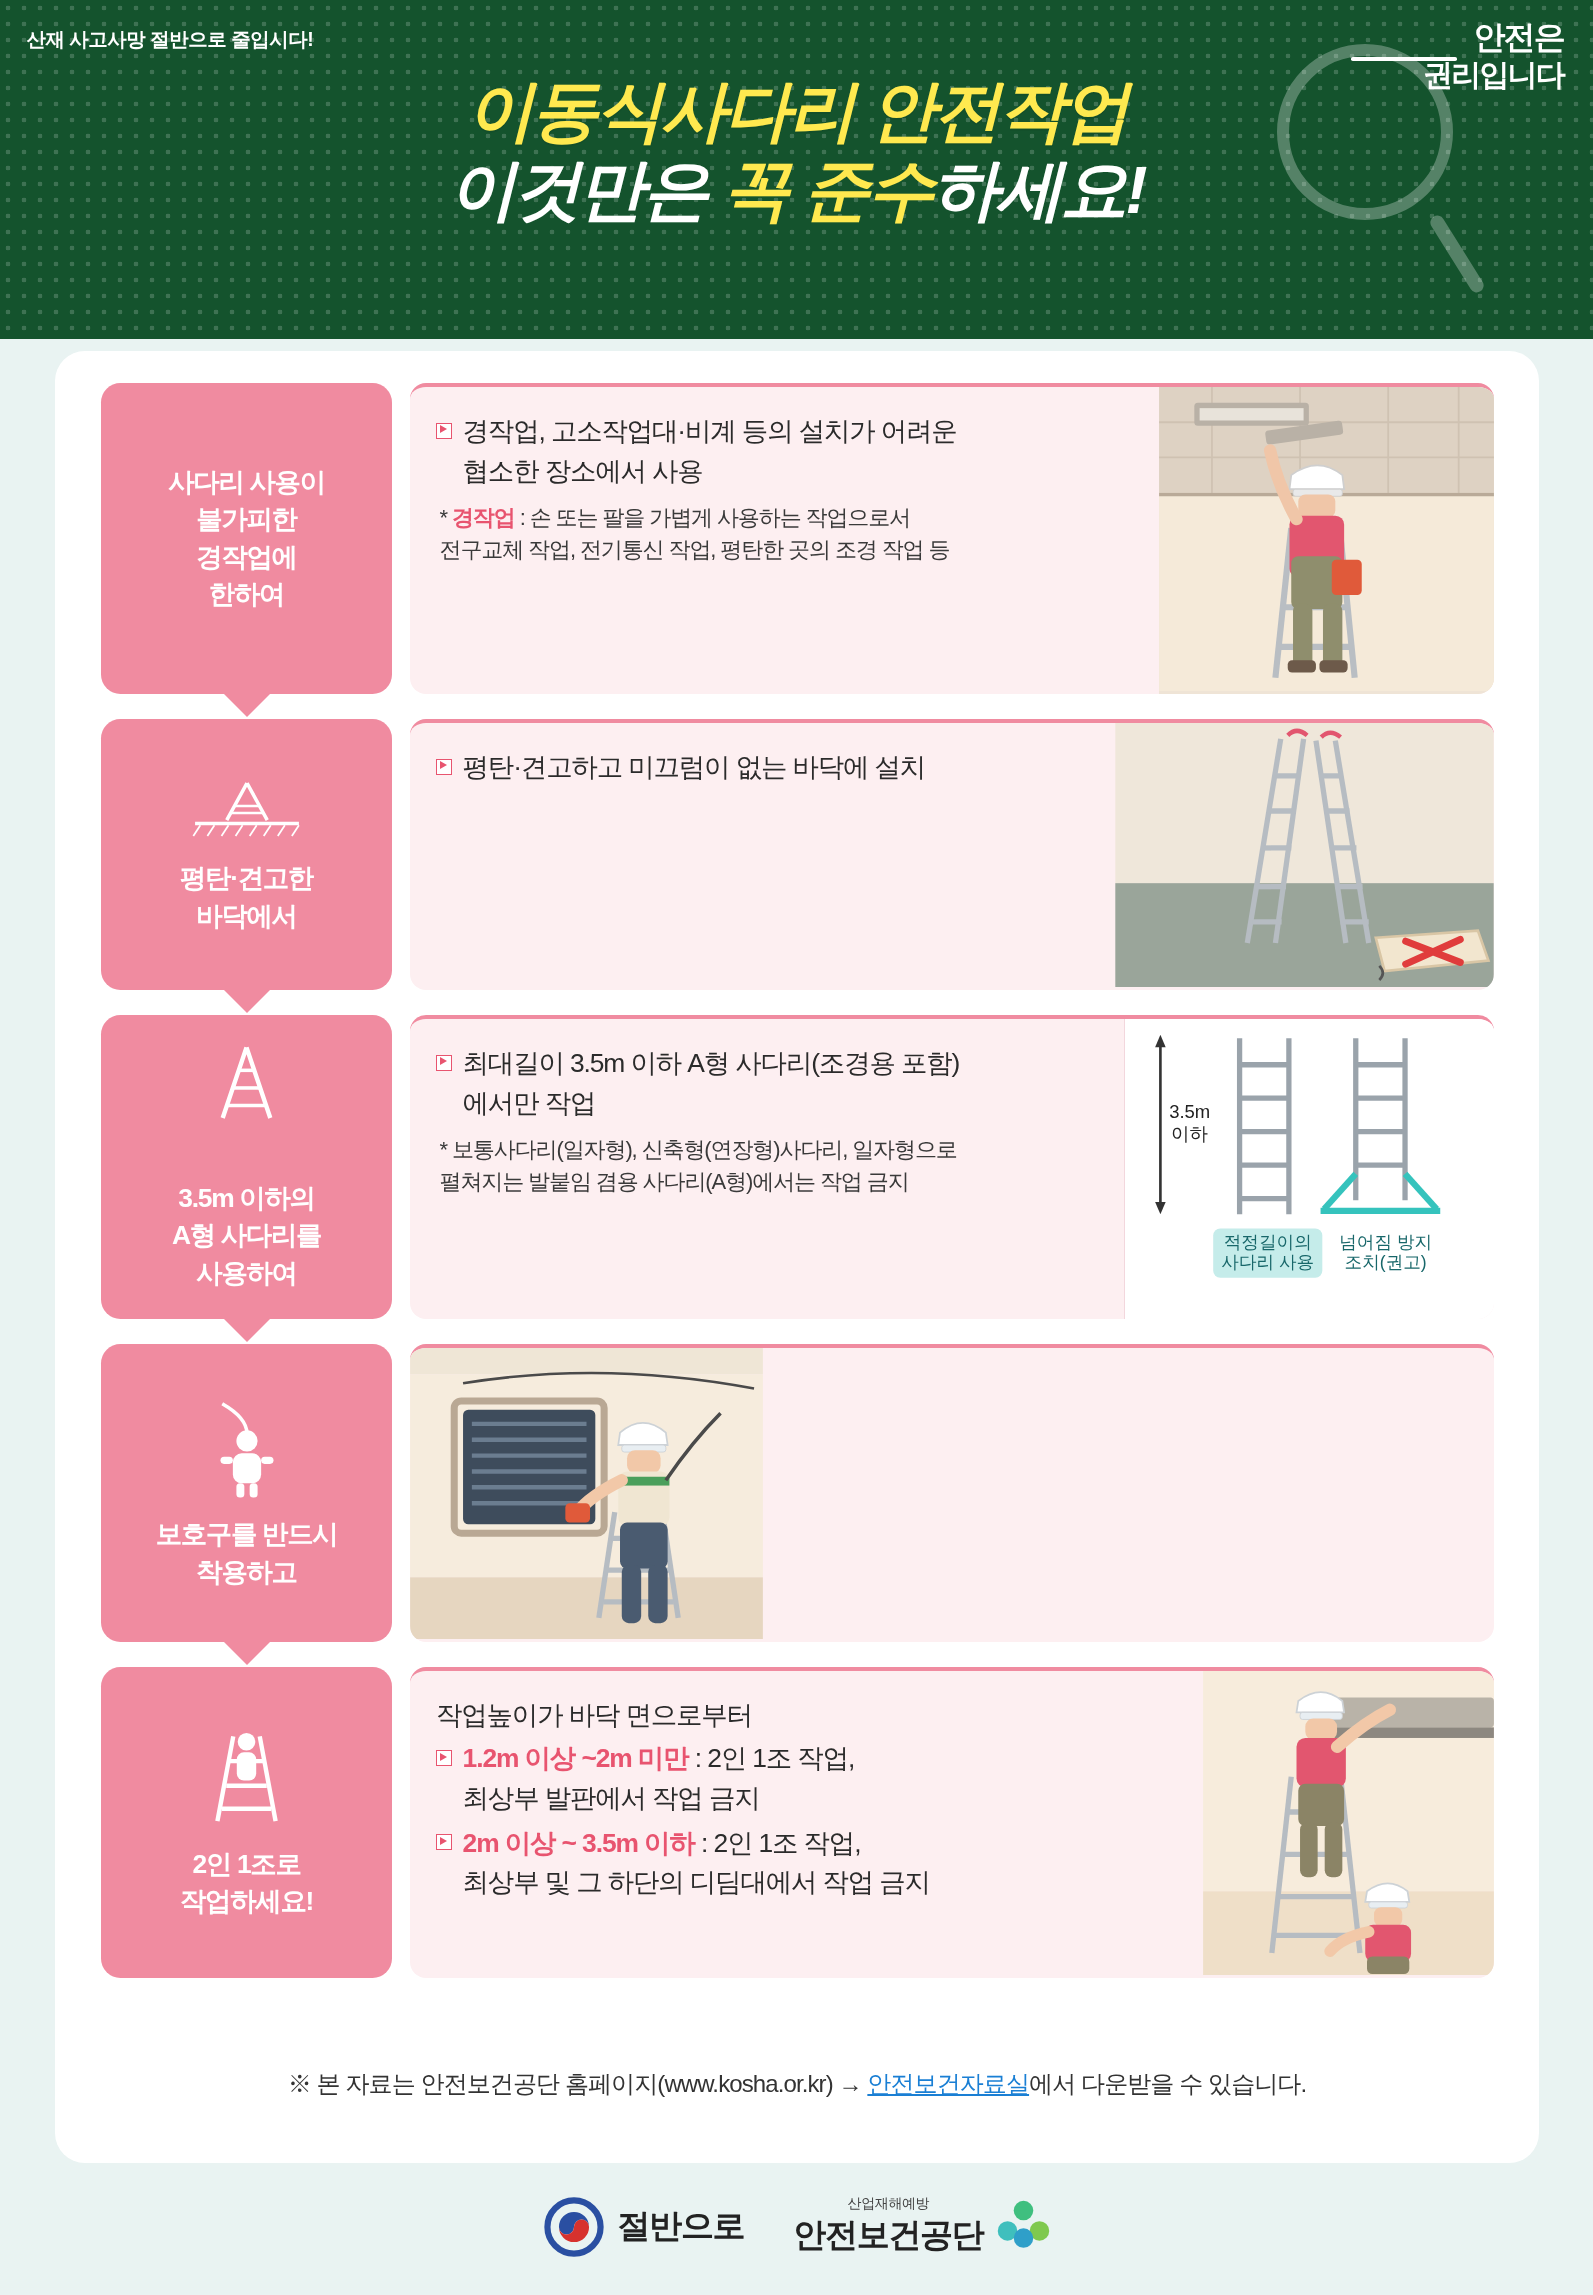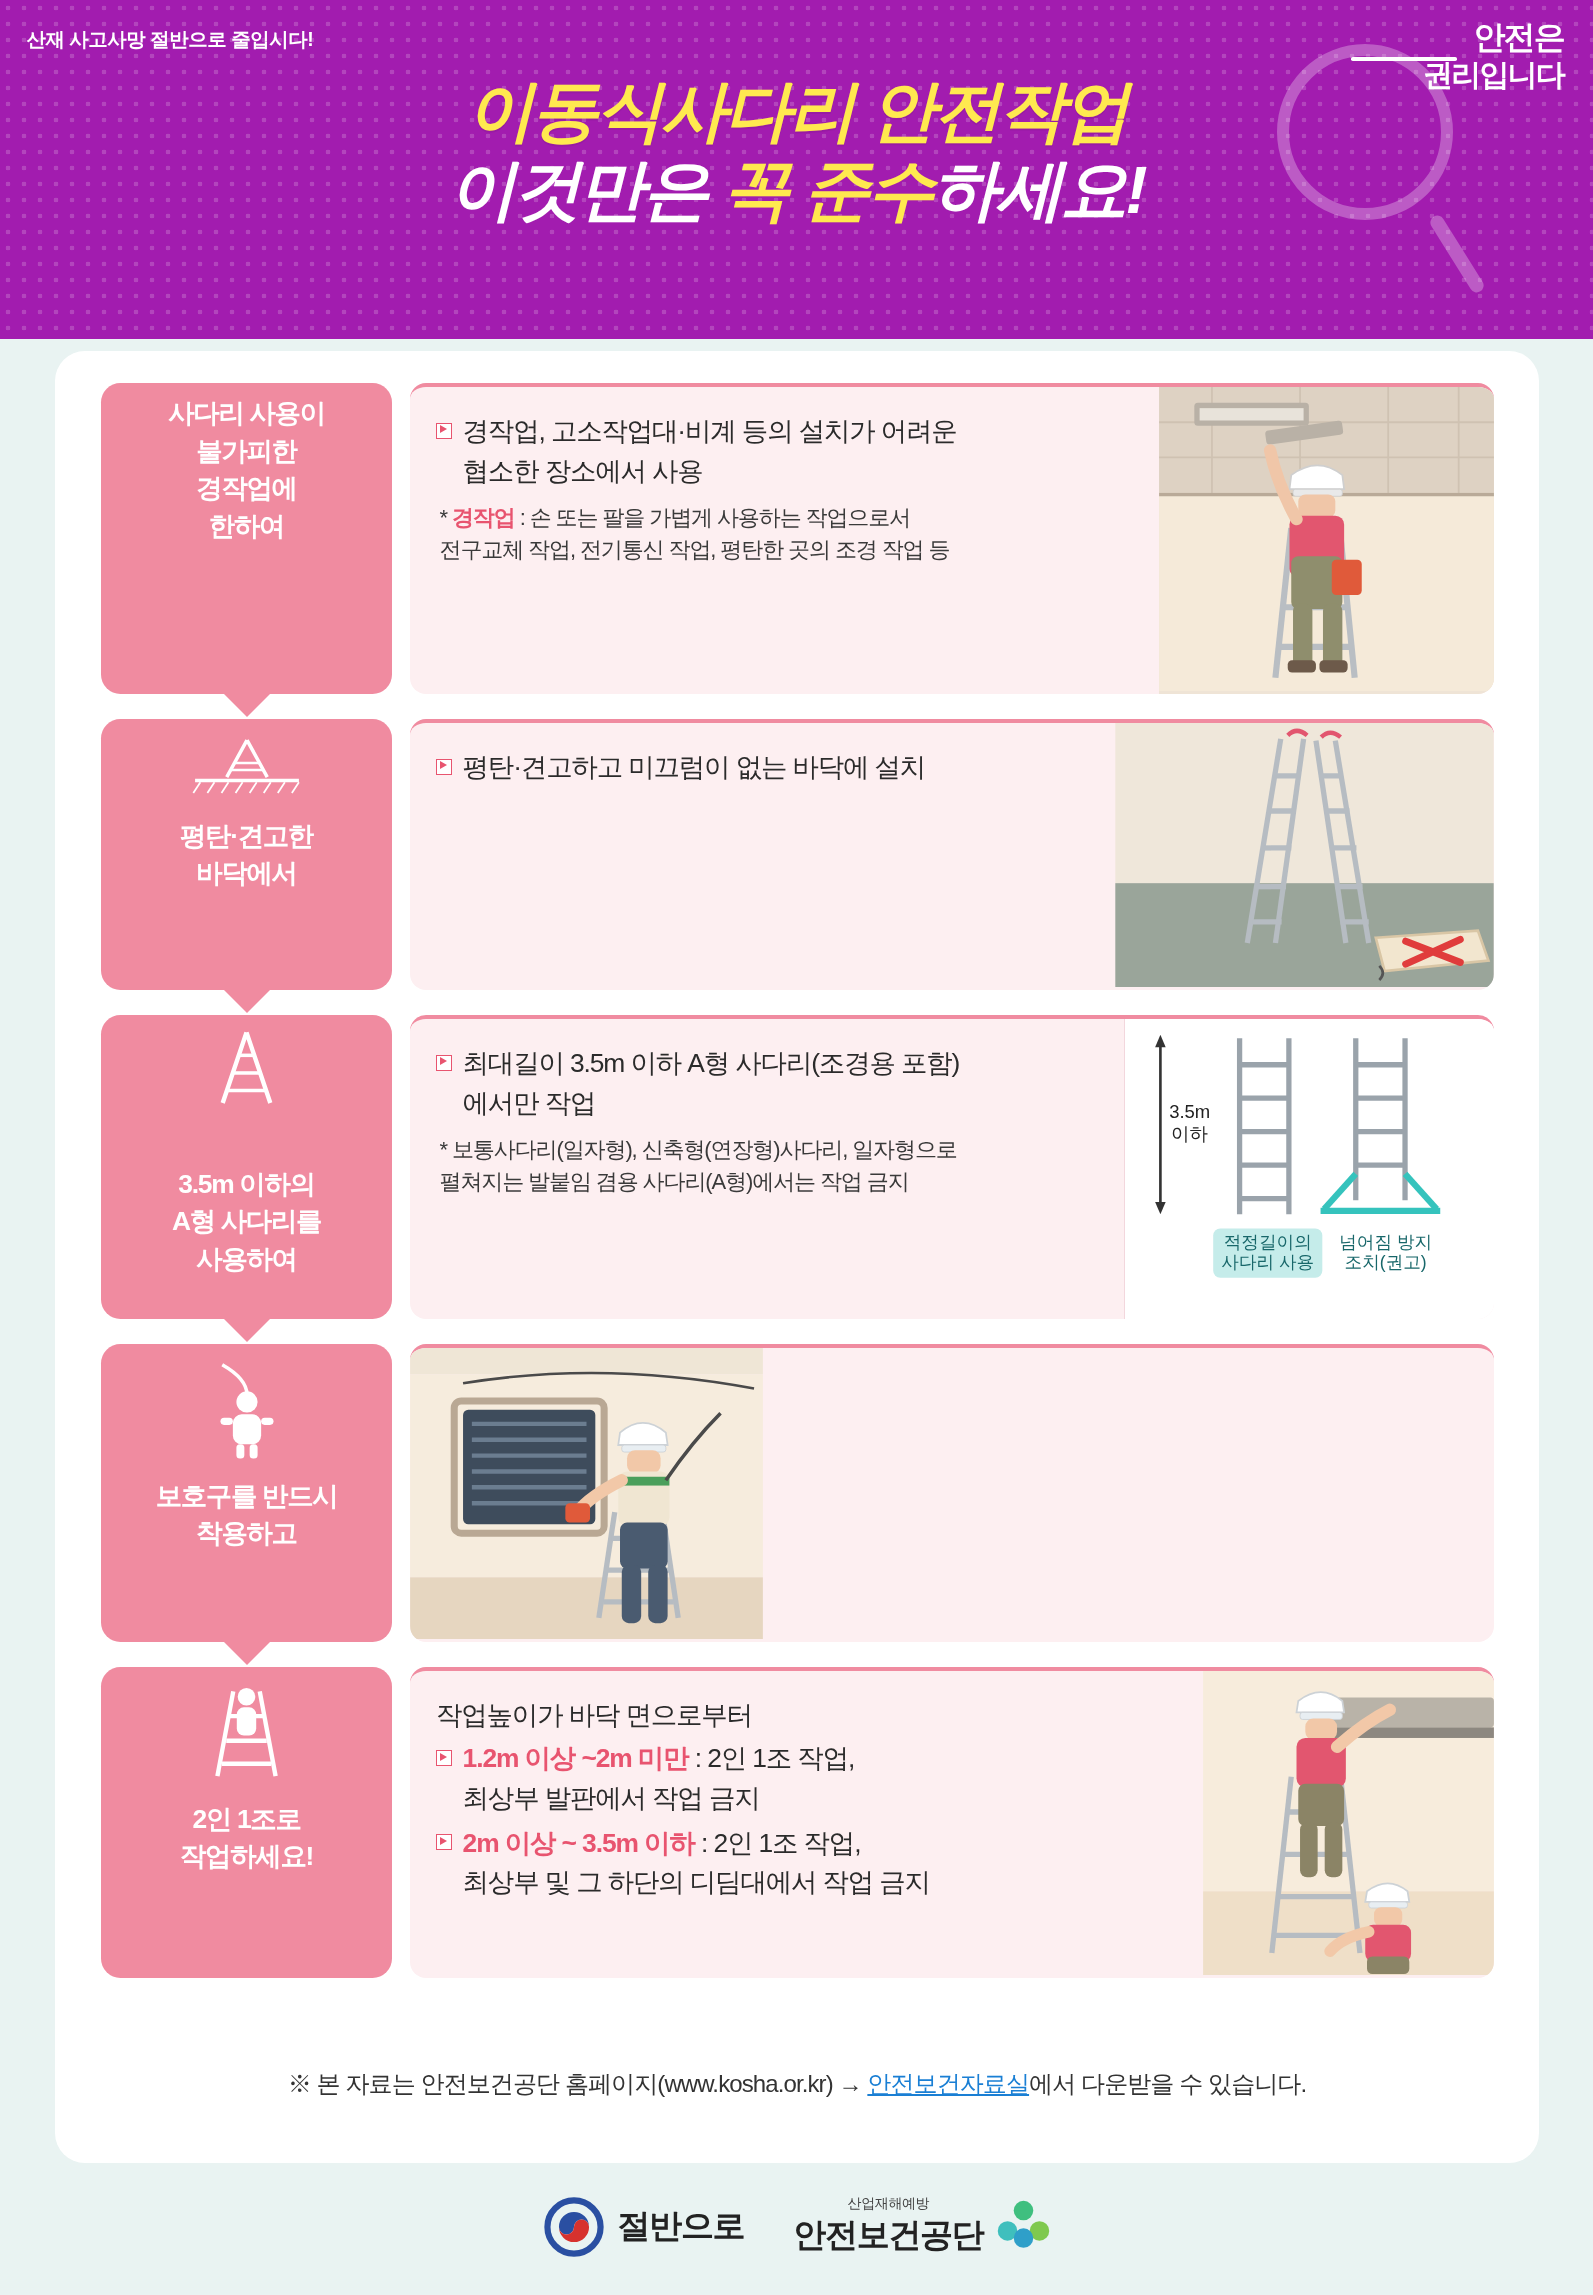--- a/index.html
+++ b/index.html
@@ -12,21 +12,21 @@
     overflow: hidden;
   }
 
   
   .poster { position: relative; width: 1594px; height: 2295px; background: #e9f3f2; }
 
   .header {
     position: relative;
     width: 1594px;
     height: 339px;
-    background: #a21caf;
+    background: #14532d;
     overflow: hidden;
   }
   .header-dots {
     position: absolute; inset: 0;
     background-image: radial-gradient(circle, rgba(255,255,255,0.18) 2.2px, transparent 2.6px);
     background-size: 16px 16px;
   }
   .kicker {
     position: absolute; left: 26.4px; top: 26.4px;
     font-size: 19.4px; font-weight: bold; color: #ffffff;
@@ -82,21 +82,21 @@
   .rows { position: absolute; left: 46px; top: 32px; width: 1393px; }
 
   .row { position: relative; display: flex; margin-bottom: 25px; }
 
   
   .label-box {
     position: relative;
     width: 291px; min-height: 300px;
     background: #f08ba0; border-radius: 19.4px;
     color: #ffffff; display: flex; flex-direction: column;
-    align-items: center; justify-content: flex-start;
+    align-items: center; justify-content: center;
     padding: 12.3px 8.8px;
     flex: none;
   }
   .label-text {
     font-size: 26.4px; font-weight: bold; line-height: 1.42;
     letter-spacing: -1.3px; text-align: center; white-space: pre-line;
   }
   .label-icon { margin-bottom: 12.3px; }
   .arrow-down {
     position: absolute; left: 50%; bottom: -23px; transform: translateX(-50%);

